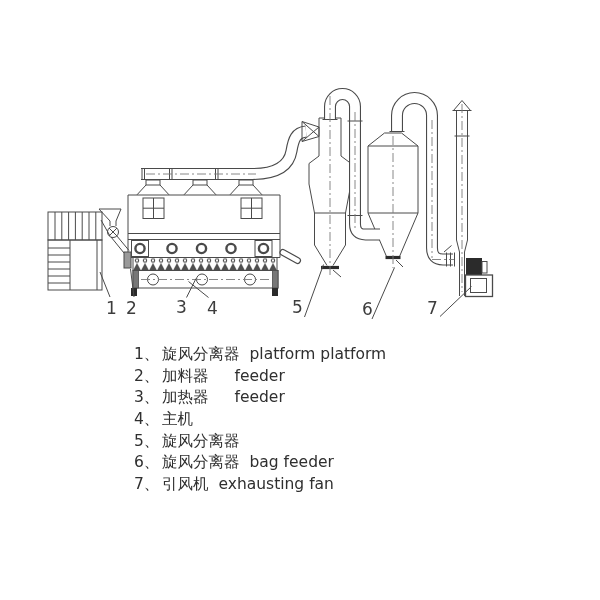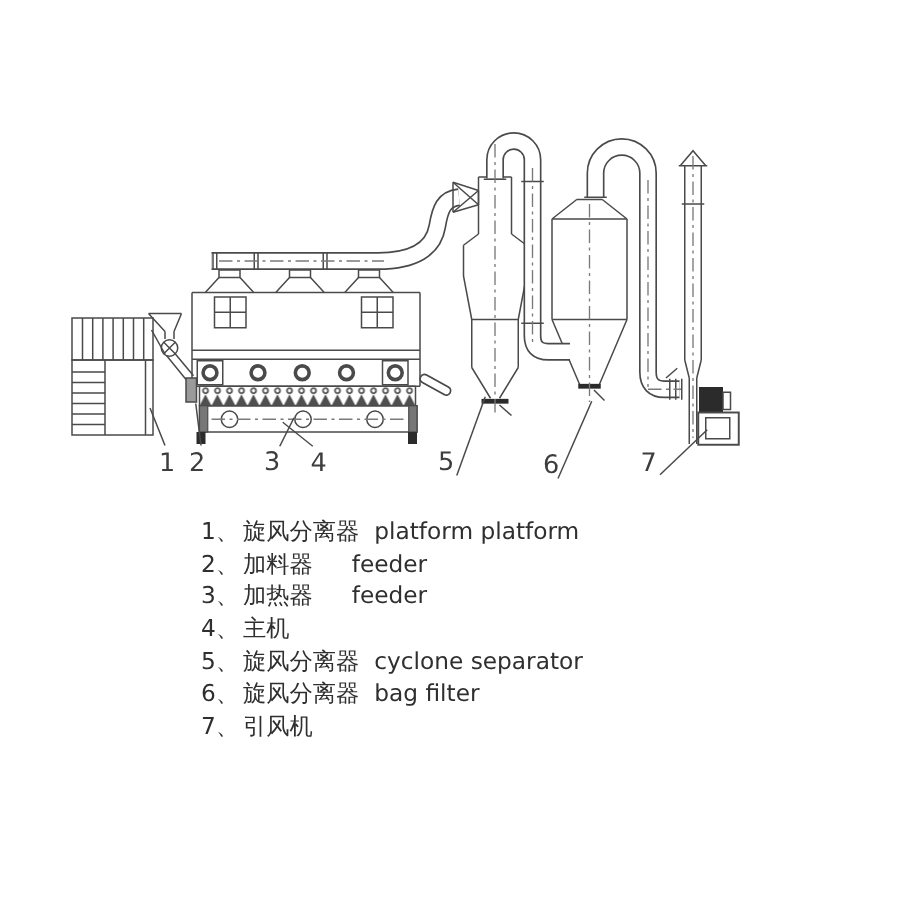--- a/index.html
+++ b/index.html
@@ -221,25 +221,25 @@
     <span class="zh">加热器</span>
     <span class="en">feeder</span>
   </div>
   <div class="legend-row">
     <span class="num">4、</span>
     <span class="zh">主机</span>
   </div>
   <div class="legend-row">
     <span class="num">5、</span>
     <span class="zh">旋风分离器</span>
-    <span class="en">cyclone separator</span>
   </div>
   <div class="legend-row">
     <span class="num">6、</span>
     <span class="zh">旋风分离器</span>
-    <span class="en">bag filter</span>
+    <span class="en">bag feeder</span>
   </div>
   <div class="legend-row">
     <span class="num">7、</span>
     <span class="zh">引风机</span>
+    <span class="en">exhausting fan</span>
   </div>
 </div>
 </div>
 
 </body></html>

